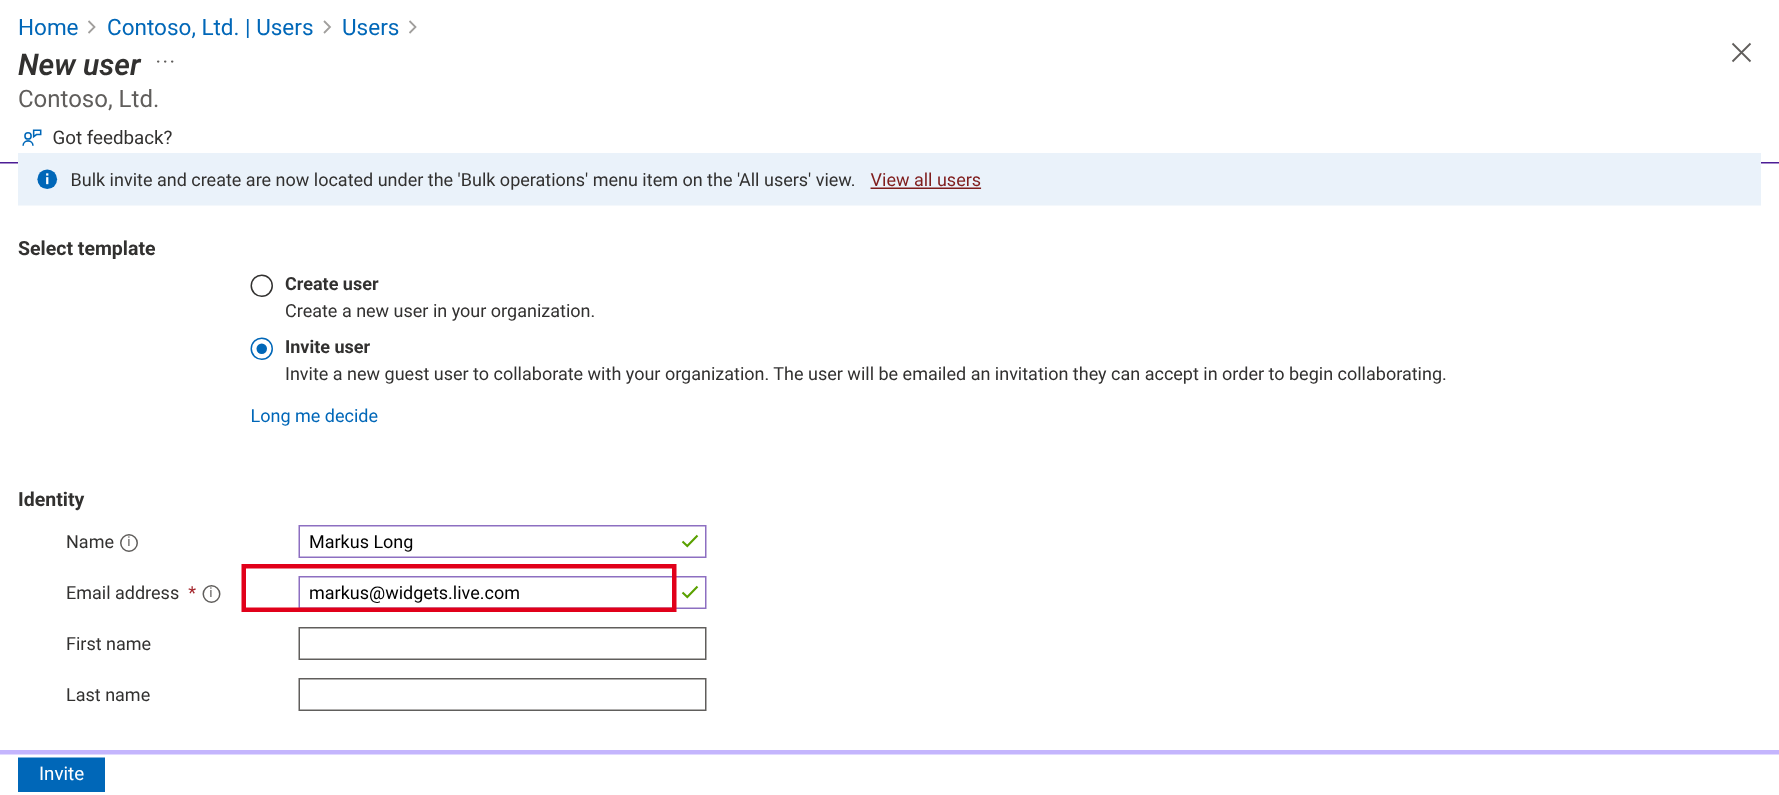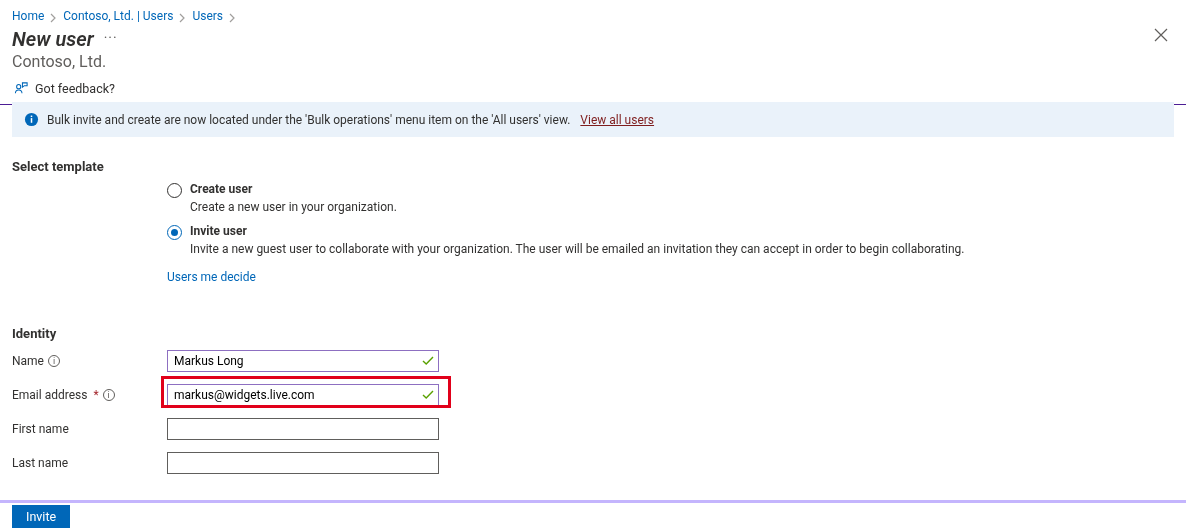--- a/index.html
+++ b/index.html
@@ -9,24 +9,24 @@
     font-size: 12px;
     color: #323130;
     background: #ffffff;
     width: 1186px;
     height: 530px;
     overflow: hidden;
     position: relative;
   }
   .breadcrumb {
     display: flex;
-    align-items: flex-end;
+    align-items: center;
     gap: 6px;
     padding: 9px 12px 2px 12px;
-    font-size: 12px;
+    font-size: 15px;
   }
   .breadcrumb a { color: #0067b8; text-decoration: none; cursor: pointer; }
   .breadcrumb .sep svg { display: block; }
   .title-row {
     display: flex;
     align-items: center;
     padding: 0 12px;
   }
   .title-row h1 {
     font-size: 20px;
@@ -124,22 +124,23 @@
   .field-row {
     display: flex;
     align-items: center;
     margin-bottom: 10px;
     min-height: 24px;
   }
   .field-label {
     width: 155px;
     font-size: 12px;
     display: flex;
-    align-items: center;
+    align-items: flex-end;
     gap: 4px;
+    margin-left: 32px;
   }
   .req { color: #a4262c; margin-left: 2px;}
   .info-circle {
     width: 12px; height: 12px;
     border: 1px solid #605e5c;
     border-radius: 50%;
     font-size: 9px;
     line-height: 10px;
     text-align: center;
     color: #605e5c;
@@ -258,21 +259,21 @@
       <div class="radio-title">Create user</div>
     </div>
     <div class="radio-desc">Create a new user in your organization.</div>
 
     <div class="radio-row">
       <div class="radio-outer selected"></div>
       <div class="radio-title">Invite user</div>
     </div>
     <div class="radio-desc">Invite a new guest user to collaborate with your organization. The user will be emailed an invitation they can accept in order to begin collaborating.</div>
 
-    <span class="link">Users me decide</span>
+    <span class="link">Long me decide</span>
   </div>
 
   <div class="identity-block">
     <div class="section-heading">Identity</div>
 
     <div class="field-row">
       <div class="field-label">
         <span>Name</span>
         <span class="info-circle">i</span>
       </div>

